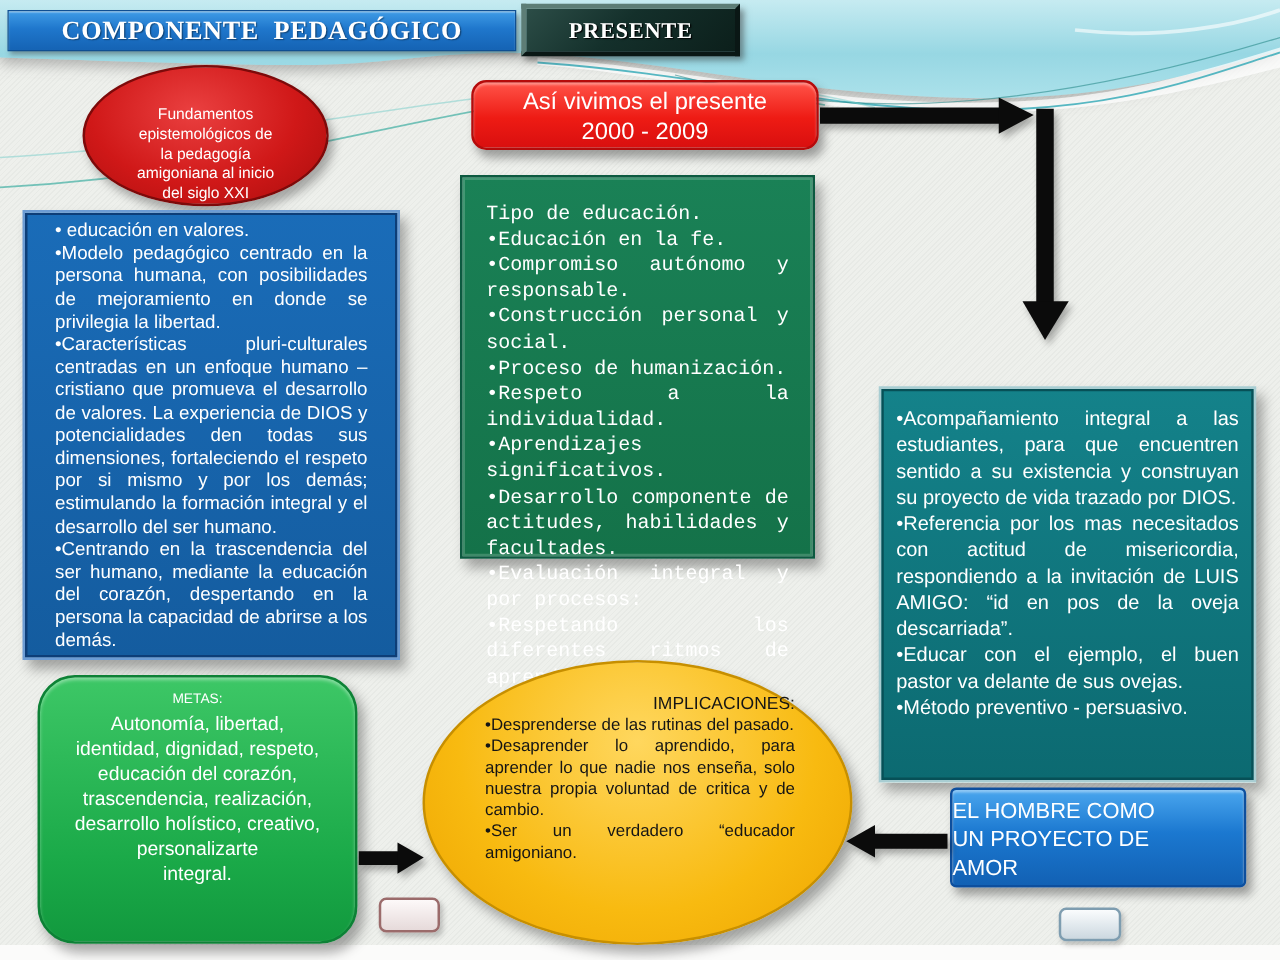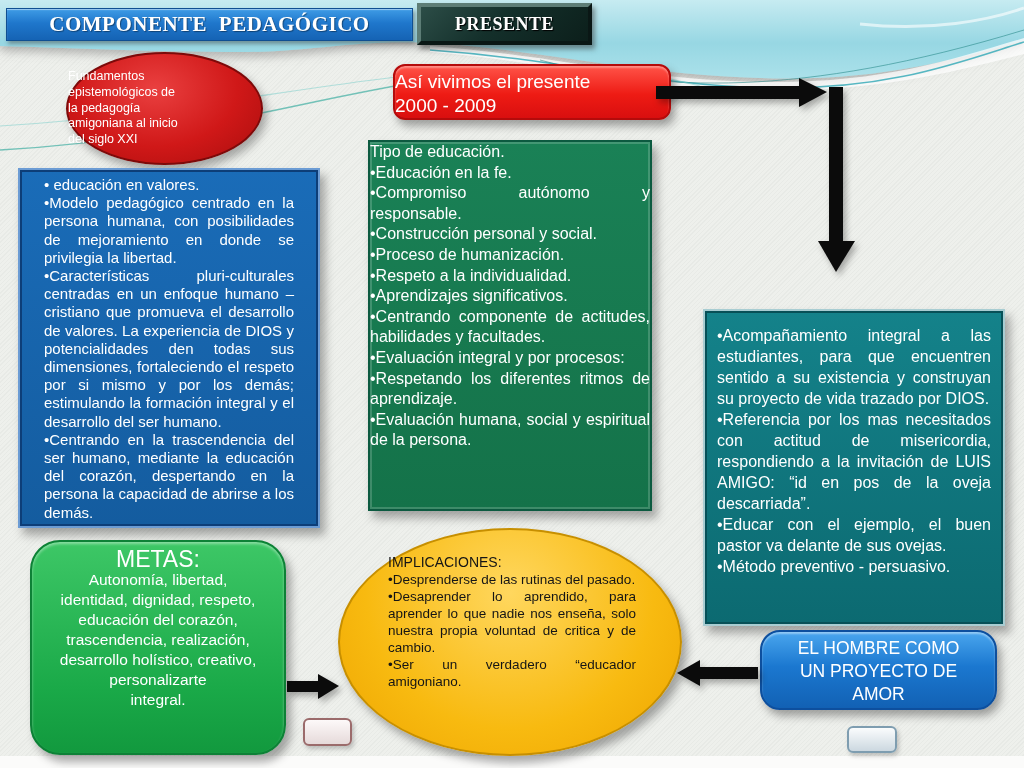--- a/index.html
+++ b/index.html
@@ -35,72 +35,72 @@
     box-shadow:3px 4px 5px rgba(50,50,50,.5);
     text-align:center;line-height:34px;
     font-family:"Liberation Serif", serif;font-weight:bold;font-size:18px;
     letter-spacing:.5px;text-shadow:1px 1px 1px #000;
   }
   .red-oval{
     left:66px;top:52px;width:197px;height:113px;border-radius:50%;
     background:radial-gradient(ellipse at 45% 32%, #ea4040 0%, #d01818 55%, #a80d0d 100%);
     border:2px solid #7d0a0a;
     box-shadow:4px 6px 8px rgba(60,60,60,.4);
-    padding-top:15px;font-size:12.5px;line-height:15.8px;
+    text-align:center;padding-top:30px;font-size:12.5px;line-height:15.8px;
   }
   .red-banner{
     left:377px;top:64px;width:278px;height:56px;border-radius:12px;
     background:linear-gradient(180deg,#ff5348 0%,#ee1b14 55%,#d90f0f 100%);
     border:2px solid #b40b0b;
     box-shadow:4px 6px 8px rgba(60,60,60,.45), inset 0 2px 2px rgba(255,255,255,.35);
-    text-align:left;padding-top:4px;font-size:19px;line-height:24px;margin-left:16px;
+    text-align:center;padding-top:4px;font-size:19px;line-height:24px;
   }
   .valores-panel{
     left:18px;top:168px;width:302px;height:360px;
     background:linear-gradient(180deg,#1a6cb8 0%,#145c9f 100%);
     border:2px solid #6c9cd4;
     box-shadow:inset 0 0 0 2px #0d3e78, 5px 7px 9px rgba(50,50,50,.4);
     padding:6px 24px;font-size:15px;line-height:18.2px;text-align:justify;
   }
   .edu-panel{
-    left:368px;top:140px;width:284px;height:371px;
+    left:368px;top:140px;width:284px;height:307px;
     background:linear-gradient(180deg,#1a8156 0%,#147249 100%);
     border:2px solid #0c5a40;
     box-shadow:inset 0 0 0 2px rgba(255,255,255,.18), 5px 7px 9px rgba(50,50,50,.4);
-    padding:0;font-size:16px;line-height:20.6px;text-align:justify;
+    padding:19px;font-size:16px;line-height:20.6px;text-align:justify;font-family:Liberation Mono, monospace;
   }
   .acomp-panel{
     left:703px;top:309px;width:302px;height:317px;
     background:linear-gradient(180deg,#14828a 0%,#0c6a71 100%);
     border:2px solid #a8cdd2;
     box-shadow:inset 0 0 0 2px #075057, 5px 7px 9px rgba(50,50,50,.4);
     padding:14px 12px;font-size:16px;line-height:21px;text-align:justify;
   }
   .metas-panel{
     left:30px;top:540px;width:256px;height:215px;border-radius:30px;
     background:linear-gradient(180deg,#3dc766 0%,#1aa948 70%,#12993e 100%);
     border:2px solid #0d8136;
     box-shadow:5px 7px 9px rgba(50,50,50,.4), inset 0 2px 3px rgba(255,255,255,.4);
     text-align:center;padding-top:6px;font-size:15.5px;line-height:20px;
   }
-  .metas-heading{font-size:23px;line-height:22px;}
+  .metas-heading{font-size:11px;line-height:22px;}
   .impl-oval{
     left:338px;top:528px;width:344px;height:228px;border-radius:50%;
     background:radial-gradient(ellipse at 50% 28%, #ffd75e 0%, #f8ba10 60%, #eda400 100%);
     border:2px solid #c78f00;
     box-shadow:5px 7px 9px rgba(50,50,50,.4);
     color:#151515;padding:24px 44px 0 48px;font-size:13.5px;line-height:17px;text-align:justify;
   }
-  .impl-heading{text-align:left;font-size:14px;margin:0 0 2px 0;}
+  .impl-heading{text-align:right;font-size:14px;margin:0 0 2px 0;}
   .amor-panel{
-    left:760px;top:630px;width:237px;height:80px;border-radius:20px;
+    left:760px;top:630px;width:237px;height:80px;border-radius:5px;
     background:linear-gradient(180deg,#4aa6ee 0%,#1b78d0 45%,#1261b4 100%);
     border:2px solid #0d4f9e;
     box-shadow:4px 6px 8px rgba(60,60,60,.45), inset 0 2px 2px rgba(255,255,255,.4);
-    text-align:center;padding-top:5px;font-size:17.5px;line-height:23px;
+    text-align:left;padding-top:5px;font-size:17.5px;line-height:23px;
   }
   .mini-shape{position:absolute;z-index:3;border-radius:6px;}
   .mini-left{
     left:303px;top:718px;width:49px;height:28px;
     background:linear-gradient(180deg,#fdf9f9 0%,#e6dada 100%);
     border:2px solid #9b6b6b;box-shadow:2px 3px 4px rgba(80,80,80,.3);
   }
   .mini-right{
     left:847px;top:726px;width:50px;height:27px;
     background:linear-gradient(180deg,#fafcfd 0%,#ccd8e0 100%);
@@ -161,21 +161,21 @@
   </div>
 
   <div class="panel edu-panel">
     <p>Tipo de educación.</p>
     <p>•Educación en la fe.</p>
     <p>•Compromiso autónomo y responsable.</p>
     <p>•Construcción personal y social.</p>
     <p>•Proceso de humanización.</p>
     <p>•Respeto a la individualidad.</p>
     <p>•Aprendizajes significativos.</p>
-    <p>•Centrando componente de actitudes, habilidades y facultades.</p>
+    <p>•Desarrollo componente de actitudes, habilidades y facultades.</p>
     <p>•Evaluación integral y por procesos:</p>
     <p>•Respetando los diferentes ritmos de aprendizaje.</p>
     <p>•Evaluación humana, social y espiritual de la persona.</p>
   </div>
 
   <div class="panel acomp-panel">
     <p>•Acompañamiento integral a las estudiantes, para que encuentren sentido a su existencia y construyan su proyecto de vida trazado por DIOS.</p>
     <p>•Referencia por los mas necesitados con actitud de misericordia, respondiendo a la invitación de LUIS AMIGO: “id en pos de la oveja descarriada”.</p>
     <p>•Educar con el ejemplo, el buen pastor va delante de sus ovejas.</p>
     <p>•Método preventivo -  persuasivo.</p>

